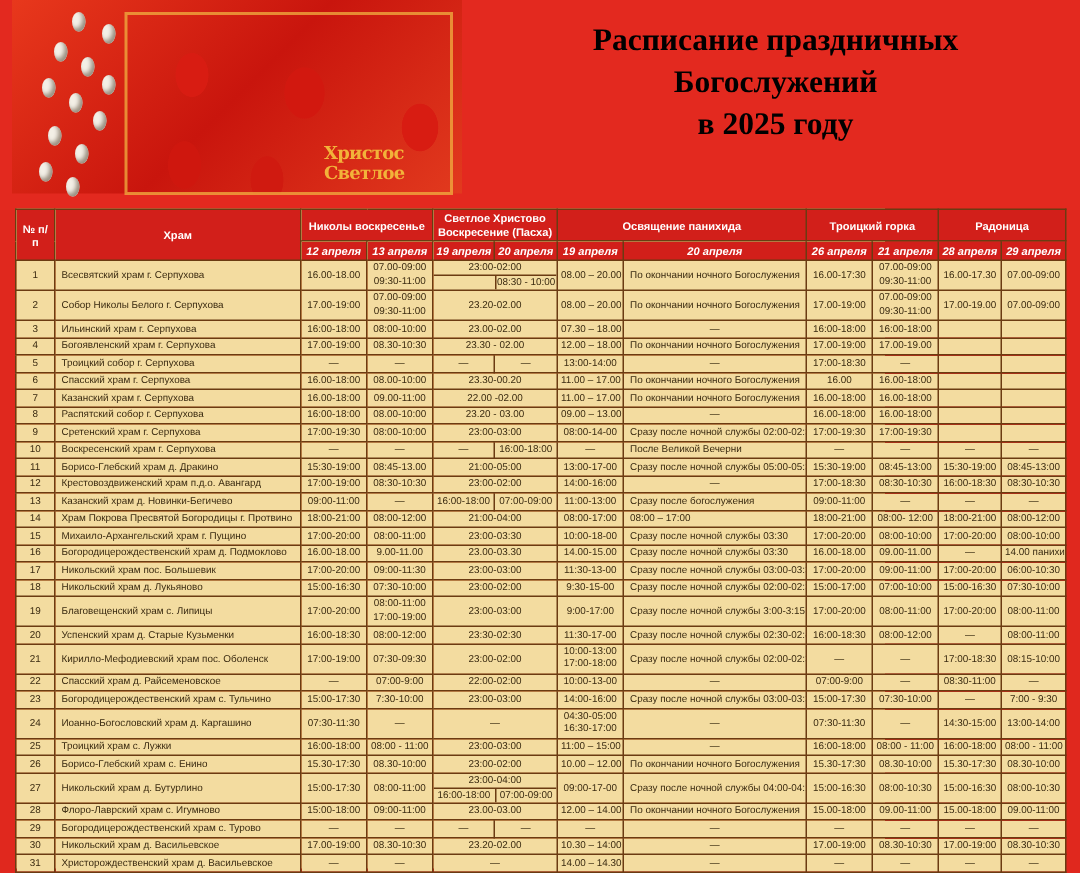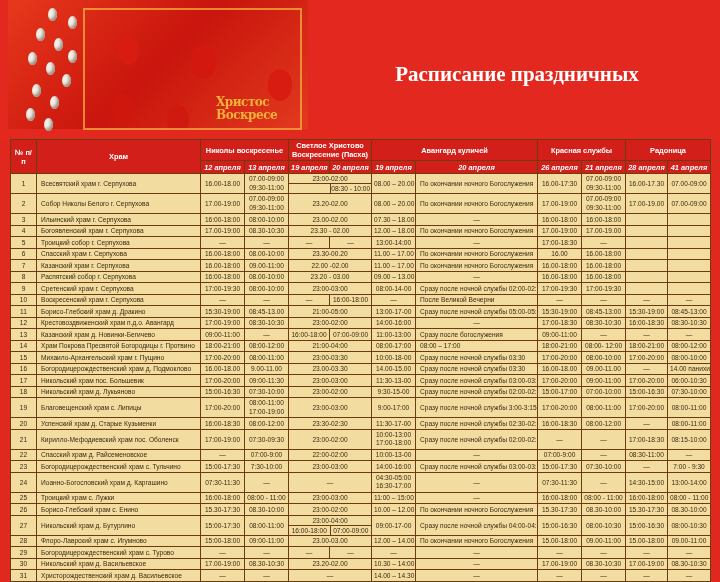--- a/index.html
+++ b/index.html
@@ -9,21 +9,21 @@
       radial-gradient(ellipse 18px 24px at 120px 50px,#d81c12 60%,transparent 62%),
       radial-gradient(ellipse 22px 28px at 195px 62px,#d2180f 60%,transparent 62%),
       radial-gradient(ellipse 20px 26px at 272px 85px,#d81c12 60%,transparent 62%),
       radial-gradient(ellipse 18px 26px at 115px 110px,#cf170e 60%,transparent 62%),
       radial-gradient(ellipse 18px 26px at 170px 120px,#d01a10 60%,transparent 62%),
       linear-gradient(135deg,#e8381c,#c9150d 50%,#e23a1e);}
   .art .frame{position:absolute;left:75px;top:8px;width:215px;height:118px;border:2px solid #f0b040;opacity:.75;}
   .art .willow{position:absolute;left:10px;top:0;width:70px;height:138px;}
   .art .willow span{position:absolute;width:9px;height:13px;border-radius:50%;background:#f3efe6;box-shadow:inset -2px -2px 3px #9a8f80;}
   .art .greet{position:absolute;left:208px;top:96px;color:#f2b33a;font-size:12px;font-weight:bold;line-height:13px;font-family:"DejaVu Serif",serif;letter-spacing:-0.5px;}
-  .title{position:absolute;left:322px;top:12px;width:390px;text-align:center;color:#ffffff;font-family:"Liberation Serif",serif;font-weight:bold;font-size:21px;line-height:28px;margin-top:48px;}
+  .title{position:absolute;left:322px;top:12px;width:390px;text-align:center;color:#000000;font-family:"Liberation Serif",serif;font-weight:bold;font-size:21px;line-height:28px;}
   .tblwrap{position:absolute;left:10px;top:139px;width:580px;height:440px;background:#fdba74;}
   table{border-collapse:collapse;width:700px;table-layout:fixed;}
   th,td{border:1px solid #6b3b12;padding:0 2px;text-align:center;white-space:nowrap;overflow:hidden;}
   th{background:#d21f1a;color:#fff;font-size:7.4px;font-weight:bold;}
   thead tr.h1 th{height:20px;}
   thead tr.h2 th{height:12px;font-style:italic;}
   td{background:#f3dca0;color:#3a2a10;font-size:6.6px;height:10.5px;line-height:9px;}
   td.name{text-align:left;padding-left:4px;}
   td.num{font-size:6.6px;}
   tr.tall td{height:19px;}
@@ -44,25 +44,27 @@
         <span style="left:44px;top:74px"></span>
       <span style="left:14px;top:84px"></span>
         <span style="left:32px;top:96px"></span>
         <span style="left:8px;top:108px"></span>
       <span style="left:26px;top:118px"></span>
         <span style="left:50px;top:50px"></span>
         <span style="left:50px;top:16px"></span>
     </div>
     <div class="greet">
       <div>Христос</div>
-      <div>Воскресе</div>
+      <div>Светлое</div>
     </div>
   </div>
   <div class="title">
     <div>Расписание праздничных</div>
+    <div>Богослужений</div>
+    <div>в 2025 году</div>
   </div>
 </div>
 
 <div class="tblwrap">
 <table>
   <colgroup>
     <col style="width:26px">
         <col style="width:164px">
         <col style="width:44px">
         <col style="width:44px">
@@ -74,35 +76,35 @@
         <col style="width:44px">
         <col style="width:42px">
         <col style="width:43px">
   </colgroup>
   <thead>
     <tr class="h1">
       <th rowspan="2" style="white-space:normal;line-height:9px">№ п/п</th>
       <th rowspan="2">Храм</th>
       <th colspan="2">Николы воскресенье</th>
       <th colspan="2" style="white-space:normal;line-height:9px">Светлое Христово Воскресение (Пасха)</th>
-      <th colspan="2">Авангард куличей</th>
-      <th colspan="2">Красная службы</th>
+      <th colspan="2">Освящение панихида</th>
+      <th colspan="2">Троицкий горка</th>
       <th colspan="2">Радоница</th>
     </tr>
     <tr class="h2">
       <th>12 апреля</th>
       <th>13 апреля</th>
       <th>19 апреля</th>
       <th>20 апреля</th>
       <th>19 апреля</th>
       <th>20 апреля</th>
       <th>26 апреля</th>
       <th>21 апреля</th>
       <th>28 апреля</th>
-      <th>41 апреля</th>
+      <th>29 апреля</th>
     </tr>
   </thead>
   <tbody id="tbody">
         <tr class="tall">
           <td class="num">1</td>
           <td class="name">Всесвятский храм г. Серпухова</td>
           <td>16.00-18.00</td>
           <td>
             <span class="two">07.00-09:00</span>
             <span class="two">09:30-11:00</span>

